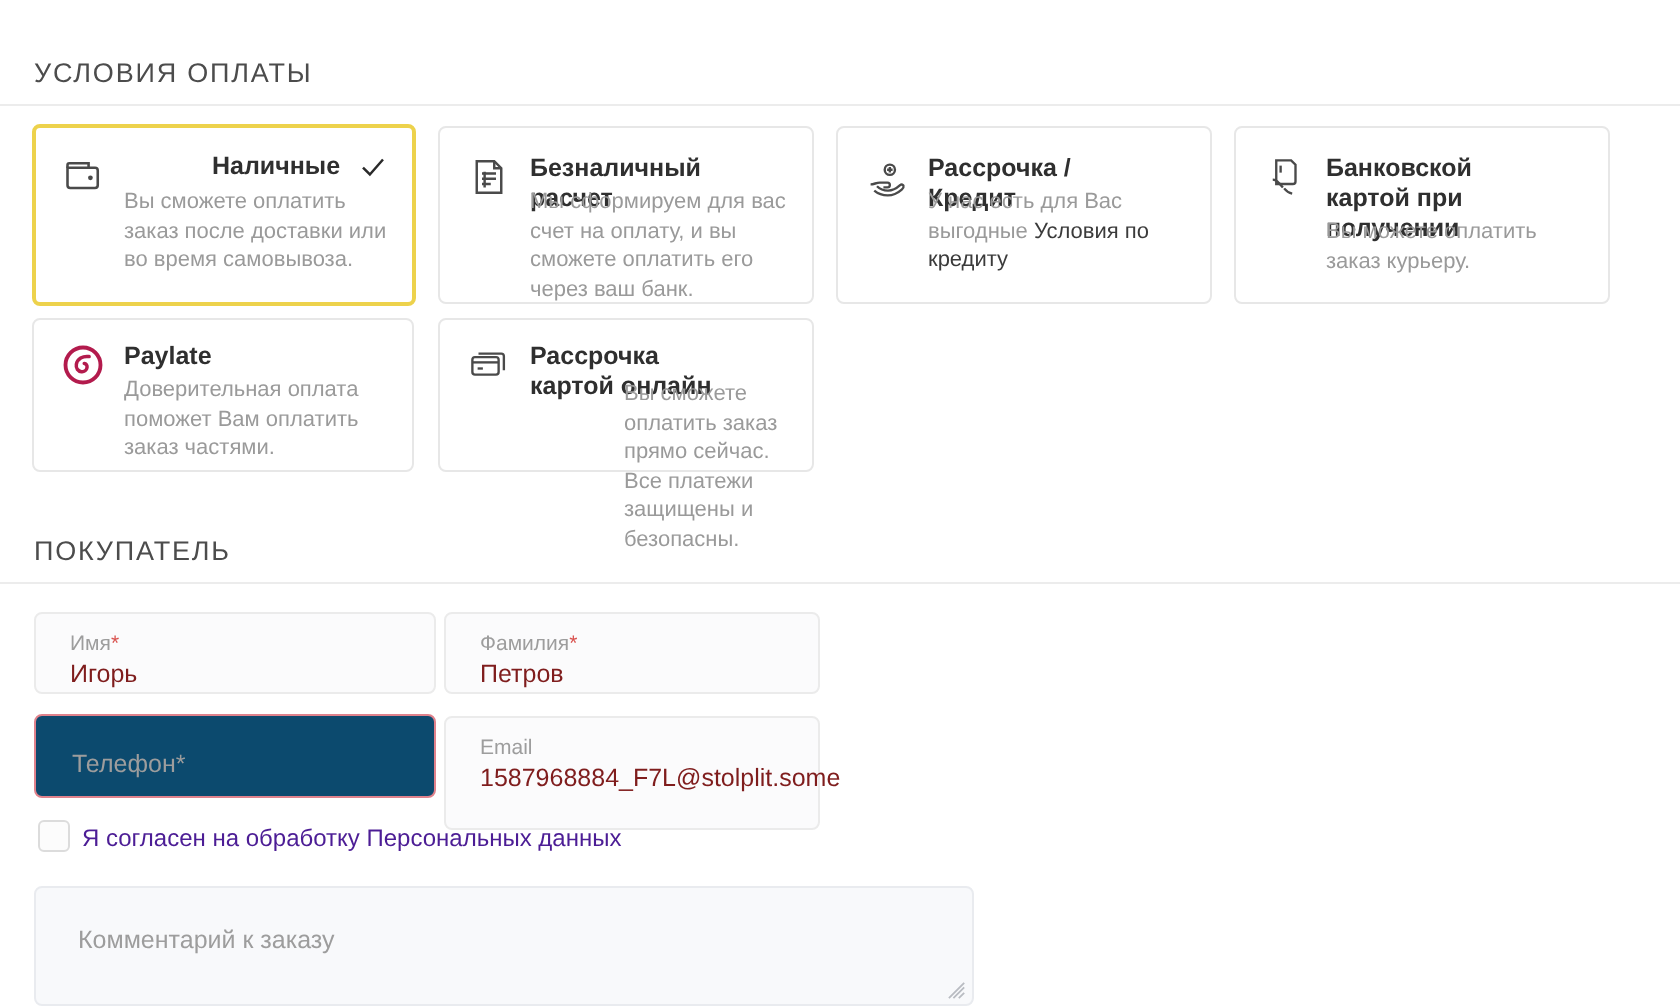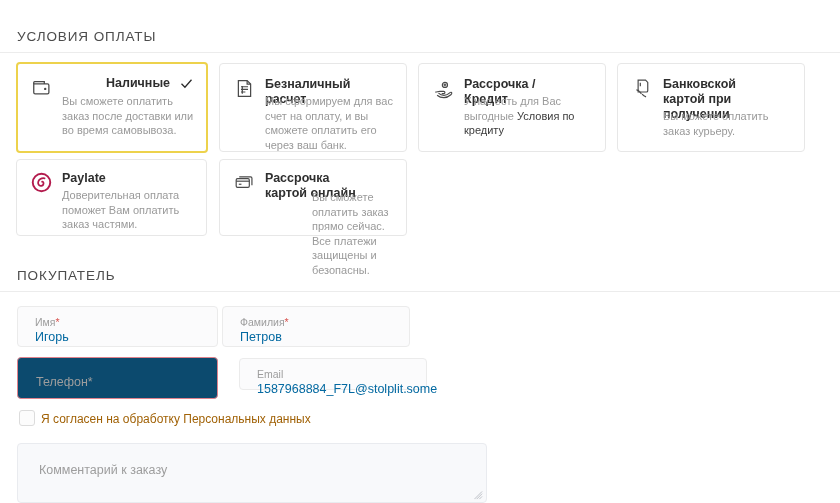--- a/index.html
+++ b/index.html
@@ -89,42 +89,42 @@
     left: 17px; top: 9px;
     font-size: 10.5px;
     color: #9d9d9d;
     line-height: 12px;
   }
   .req { color: #d9534f; }
   .field-value {
     position: absolute;
     left: 17px; top: 23px;
     font-size: 12.5px;
-    color: #0369a1;
+    color: #7f1d1d;
     line-height: 15px;
   }
   .field-placeholder {
     position: absolute;
     left: 18px; top: 17px;
     font-size: 12.5px;
     color: #9d9d9d;
     line-height: 15px;
   }
 
   .checkbox-box {
     position: absolute;
     width: 16px; height: 16px;
     border: 1px solid #dcdcdc;
     border-radius: 3px;
     background: #fcfcfc;
   }
   .checkbox-label {
     position: absolute;
     font-size: 12px;
-    color: #a16207;
+    color: #4c1d95;
   }
 
   .textarea {
     position: absolute;
     background: #f8f9fb;
     border: 1px solid #e9ebef;
     border-radius: 4px;
   }
   .textarea-placeholder {
     position: absolute;
@@ -240,21 +240,21 @@
 
   <div class="field" style="left:222px; top:306px; width:188px; height:41px;">
     <span class="field-label"><span>Фамилия</span><span class="req">*</span></span>
     <span class="field-value">Петров</span>
   </div>
 
   <div class="field error" style="left:17px; top:357px; width:201px; height:42px;">
     <span class="field-placeholder">Телефон*</span>
   </div>
 
-  <div class="field" style="left:239px; top:358px; width:188px; height:32px;">
+  <div class="field" style="left:222px; top:358px; width:188px; height:57px;">
     <span class="field-label">Email</span>
     <span class="field-value">1587968884_F7L@stolplit.some</span>
   </div>
 
   <div class="checkbox-box" style="left:19px; top:410px;"></div>
   <div class="checkbox-label" style="left:41px; top:412px;">Я согласен на обработку Персональных данных</div>
 
   <div class="textarea" style="left:17px; top:443px; width:470px; height:60px;">
     <span class="textarea-placeholder">Комментарий к заказу</span>
     <span class="resize-handle">

